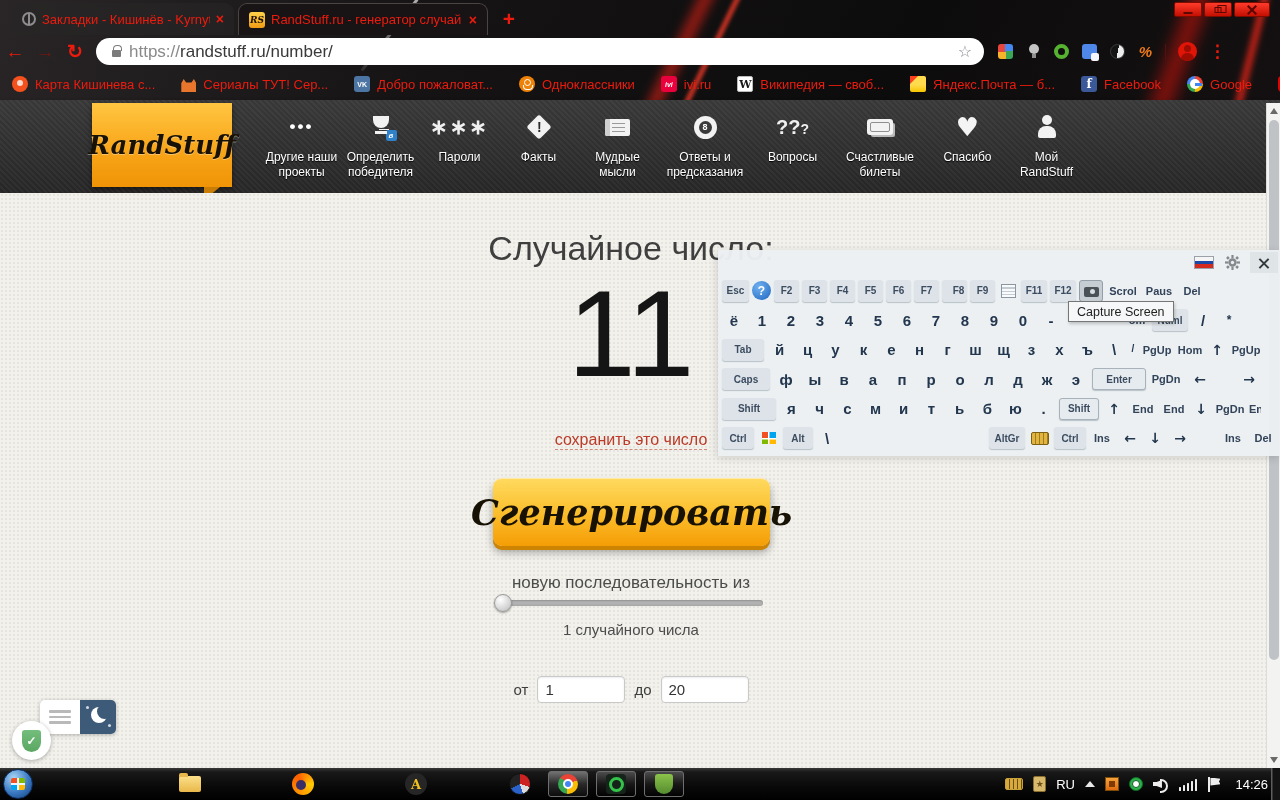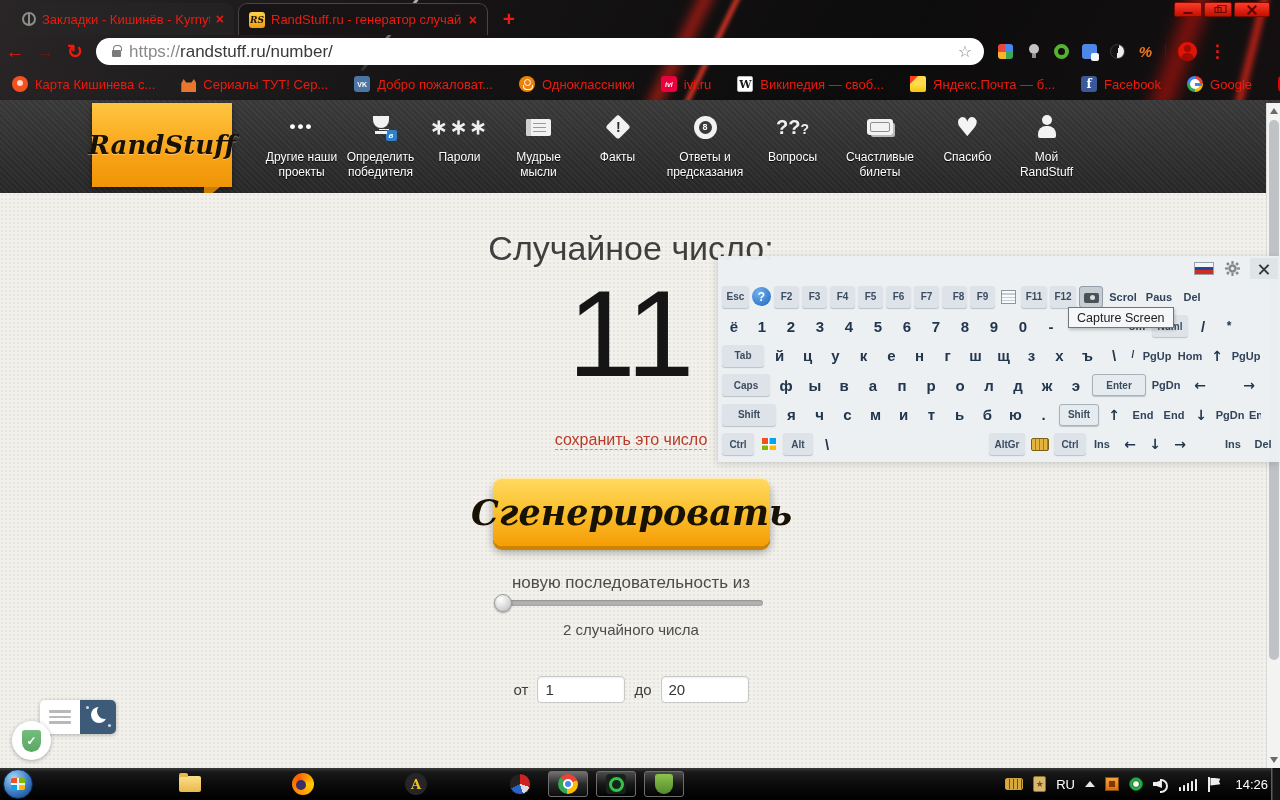--- a/index.html
+++ b/index.html
@@ -153,21 +153,21 @@
   .ag-shield{width:19px;height:22px;background:linear-gradient(#74bd7c,#5aa763);border-radius:3px 3px 10px 10px;display:flex;align-items:center;justify-content:center;color:#fff;font-size:12px;font-weight:700;}
 
   
   .vscroll{position:absolute;right:0;top:103px;width:14px;height:665px;background:#f3f3f2;border-left:1px solid #dcdcda;z-index:10;}
   .vs-arrow{position:absolute;left:3px;width:0;height:0;border-left:4px solid transparent;border-right:4px solid transparent;}
   .vs-up{top:5px;border-bottom:6px solid #6a6a6a;}
   .vs-down{bottom:5px;border-top:6px solid #6a6a6a;}
   .vs-thumb{position:absolute;left:1.5px;top:17px;width:10px;height:540px;background:#bfc3c6;border-radius:5px;}
 
   
-  .vkb{position:absolute;left:718px;top:256px;width:562px;height:206px;background:rgba(235,239,242,.97);z-index:30;box-shadow:-1px 2px 8px rgba(0,0,0,.15);}
+  .vkb{position:absolute;left:718px;top:250px;width:562px;height:206px;background:rgba(235,239,242,.97);z-index:30;box-shadow:-1px 2px 8px rgba(0,0,0,.15);}
   .vkb-top{position:relative;height:24px;}
   .vkb-flag{position:absolute;right:66px;top:6px;width:20px;height:13px;border:1px solid #9aa1a8;background:linear-gradient(#f5f5f5 0 33%,#1c49a6 33% 66%,#d52b1e 66%);}
   .vkb-gear{position:absolute;right:40px;top:5px;width:15px;height:15px;}
   .vkb-close{position:absolute;right:2px;top:2px;width:28px;height:21px;background:#dfe4e7;display:flex;align-items:center;justify-content:center;}
   .vkb-close i{position:relative;width:12px;height:12px;display:block;}
   .vkb-close i::before,.vkb-close i::after{content:'';position:absolute;left:5px;top:0;width:2px;height:13px;background:#33383d;}
   .vkb-close i::before{transform:rotate(45deg);}
   .vkb-close i::after{transform:rotate(-45deg);}
   .vkb-rows{padding:2px 3px 0 4px;}
   .kb-row{display:flex;align-items:center;gap:3px;height:29.5px;}
@@ -360,29 +360,29 @@
           <div class="nav-label">Определить победителя</div>
         </div>
         <div class="nav-item">
           <div class="nav-icon">
             <span class="nv-asterisks">∗∗∗</span>
           </div>
           <div class="nav-label">Пароли</div>
         </div>
         <div class="nav-item">
           <div class="nav-icon">
+            <span class="nv-diamond"></span>
+          </div>
+          <div class="nav-label">Факты</div>
+        </div>
+        <div class="nav-item">
+          <div class="nav-icon">
             <span class="nv-scroll"></span>
           </div>
           <div class="nav-label">Мудрые мысли</div>
-        </div>
-        <div class="nav-item">
-          <div class="nav-icon">
-            <span class="nv-diamond"></span>
-          </div>
-          <div class="nav-label">Факты</div>
         </div>
         <div class="nav-item wide">
           <div class="nav-icon">
             <span class="nv-ball"></span>
           </div>
           <div class="nav-label">Ответы и предсказания</div>
         </div>
         <div class="nav-item">
           <div class="nav-icon">
             <span class="nv-qqq">??</span>
@@ -414,21 +414,21 @@
     <h1 class="pg-title" style="margin:0;font-weight:400;">Случайное число:</h1>
     <div class="pg-number">11</div>
     <div class="pg-save"><span>сохранить это число</span></div>
     <button class="pg-btn">
         <span>Сгенерировать</span>
       </button>
     <div class="pg-seq">новую последовательность из</div>
     <div class="slider">
       <span class="slider-handle"></span>
     </div>
-    <div class="pg-count">2 случайного числа</div>
+    <div class="pg-count">1 случайного числа</div>
     <div class="pg-range">
       <span>от</span>
       <input value="1" style="">
       <span>до</span>
       <input value="20" style="">
     </div>
   </main>
 
   <div class="night-panel">
     <span class="np-burger">

